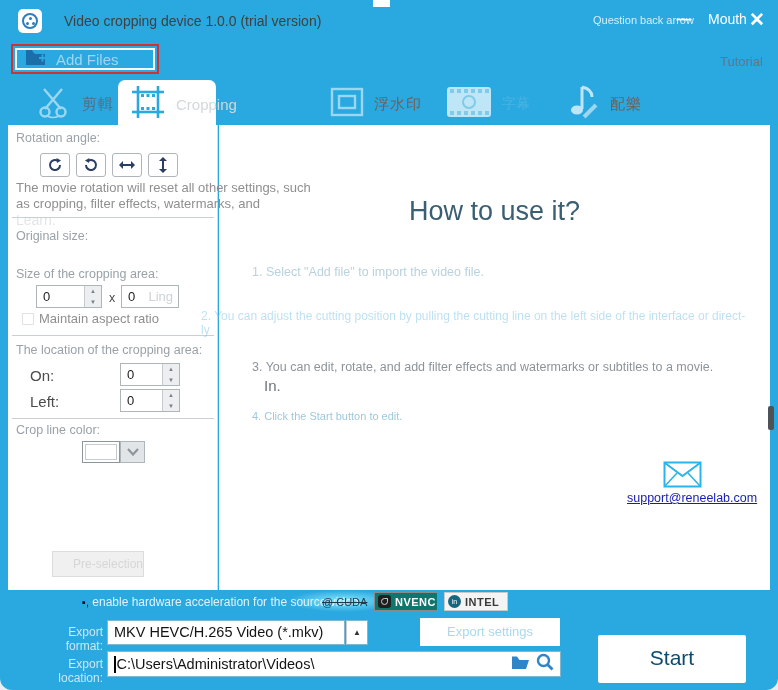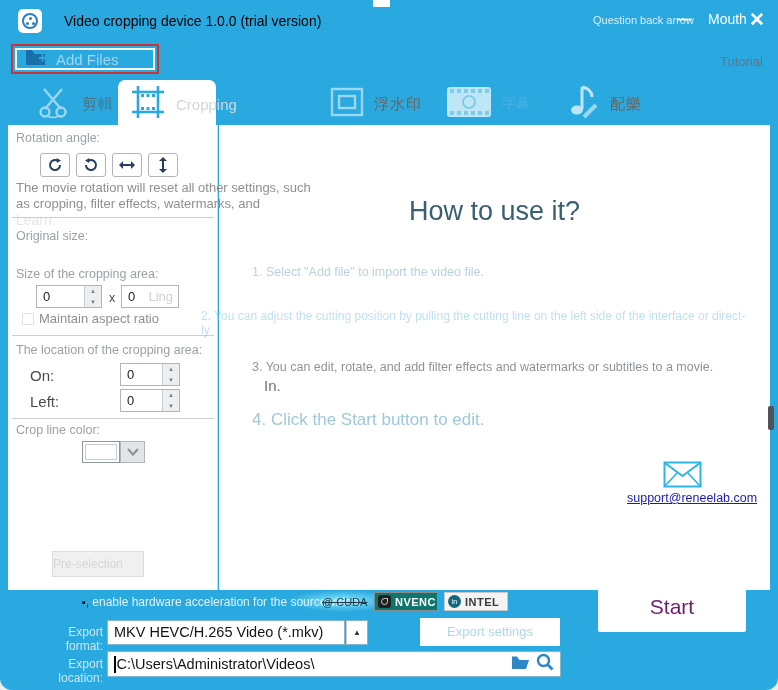--- a/index.html
+++ b/index.html
@@ -4,21 +4,21 @@
 <style>
   html,body{margin:0;padding:0;background:#e9eef1;}
   *{box-sizing:border-box;font-family:"Liberation Sans",sans-serif;}
   .window{position:relative;width:778px;height:690px;background:#2aa8e0;overflow:hidden;border-radius:0 0 12px 12px;}
 
   
   .appicon{position:absolute;left:18px;top:9px;width:24px;height:24px;background:#fff;border-radius:5px;}
   .appicon .reel{position:absolute;left:4px;top:4px;width:16px;height:16px;border:2px solid #2a7fc0;border-radius:50%;}
   .appicon .reel i{position:absolute;width:3px;height:3px;background:#2a7fc0;border-radius:50%;}
   .appicon .reel i.a{left:4.5px;top:1.5px}.appicon .reel i.b{left:1.5px;top:7px}.appicon .reel i.c{left:7.5px;top:7px}
-  .win-title{position:absolute;left:64px;top:13px;font-size:14px;color:#000000;}
+  .win-title{position:absolute;left:64px;top:13px;font-size:14px;color:#404040;}
   .tb-right{position:absolute;top:14px;font-size:11px;color:#d6eef8;}
   .min-btn{position:absolute;left:674px;top:10px;width:20px;height:18px;color:#fff;font-size:15px;font-weight:bold;text-align:center;}
   .close-label{position:absolute;left:708px;top:11px;font-size:14px;color:#fff;}
   .close-x{position:absolute;left:746px;top:8px;width:22px;height:22px;color:#fff;font-size:19px;font-weight:bold;text-align:center;}
   .top-notch{position:absolute;left:373px;top:0;width:17px;height:7px;background:#fff;}
 
   
   .addfiles{position:absolute;left:11px;top:44px;width:148px;height:30px;border:2px solid #cc3333;padding:2px;}
   .addfiles-inner{width:100%;height:100%;border:2px solid #f2f8fb;display:flex;align-items:center;gap:9px;padding-left:8px;}
   .addfiles-label{font-size:15px;color:#9fd6ee;}
@@ -48,31 +48,31 @@
   .spin-btns span{flex:1;font-size:6px;color:#76808a;text-align:center;line-height:11px;}
   .plain-input{position:absolute;height:23px;background:#fff;border:1px solid #aeb6ba;font-size:13px;color:#222;padding:3px 0 0 6px;}
   .ghost-ling{position:absolute;right:5px;top:3px;font-size:13px;color:#ccd2d5;}
   .biglabel{position:absolute;font-size:15px;color:#4b4b4b;}
 
   .aspect-check{position:absolute;left:14px;top:188px;width:12px;height:12px;border:1px solid #e0e3e5;}
   .aspect-label{position:absolute;left:31px;top:186px;font-size:13px;color:#8f8f8f;}
 
   .swatch{position:absolute;left:74px;top:316px;width:38px;height:22px;background:#fff;border:1px solid #8d969b;box-shadow:inset 0 0 0 2px #fff, inset 0 0 0 3px #c6ccd0;}
   .swatch-drop{position:absolute;left:112px;top:316px;width:25px;height:22px;background:#e2e5e7;border:1px solid #aeb6ba;display:flex;align-items:center;justify-content:center;}
-  .preview-btn{position:absolute;left:44px;top:426px;width:92px;height:26px;background:#f0f0f0;border:1px solid #dcdcdc;border-radius:0;font-size:12px;color:#d6d6d6;text-align:left;line-height:24px;}
+  .preview-btn{position:absolute;left:44px;top:426px;width:92px;height:26px;background:#f0f0f0;border:1px solid #dcdcdc;border-radius:0;font-size:12px;color:#d6d6d6;text-align:right;line-height:24px;}
 
   
   .howto{position:absolute;left:219px;top:196px;width:551px;text-align:center;font-size:27px;color:#3a5e72;z-index:3;}
   .helpbox{position:absolute;left:238px;top:238px;width:500px;height:214px;border:1px solid #e4e7e9;border-radius:9px;}
   .step1{position:absolute;left:252px;top:265px;font-size:12.5px;color:#b9d2de;z-index:3;}
   .step2{position:absolute;left:201px;top:309px;font-size:12px;color:#6fbce0;opacity:.45;z-index:3;white-space:nowrap;}
   .step2b{position:absolute;left:201px;top:323px;font-size:12px;color:#6fbce0;opacity:.45;z-index:3;}
   .step3{position:absolute;left:252px;top:360px;font-size:12.5px;color:#8d9499;z-index:3;}
   .step3b{position:absolute;left:264px;top:377px;font-size:15px;color:#6d757a;z-index:3;}
-  .step4{position:absolute;left:252px;top:410px;font-size:17px;color:#9fc8dc;z-index:3;}
+  .step4{position:absolute;left:252px;top:410px;font-size:11px;color:#9fc8dc;z-index:3;}
   .envelope{position:absolute;left:663px;top:461px;z-index:3;}
   .support{position:absolute;left:627px;top:491px;font-size:12.5px;color:#1a1ab8;text-decoration:underline;z-index:3;}
   .right-tick{position:absolute;left:768px;top:406px;width:6px;height:24px;background:#4d5357;border-radius:2px;z-index:4;}
 
   
   .hw-row{position:absolute;left:82px;top:595px;font-size:12px;color:#dff2fb;z-index:5;}
   .hw-bullet{color:#141414;font-size:11px;}
   .glow{position:absolute;left:288px;top:590px;width:110px;height:22px;background:radial-gradient(closest-side,rgba(140,236,255,.95),rgba(140,236,255,0));z-index:4;}
   .cuda{position:absolute;left:322px;top:596px;font-size:11px;color:#1d3b4a;text-decoration:line-through;z-index:5;}
   .badge-nvenc{position:absolute;left:374px;top:592px;width:64px;height:19px;background:#0f766e;border:1px solid #8a8a8a;display:flex;align-items:center;gap:4px;padding-left:3px;z-index:5;}
@@ -80,21 +80,21 @@
   .eye{width:13px;height:13px;border-radius:3px;background:#1f1f1f;display:flex;align-items:center;justify-content:center;}
   .eye i{width:7px;height:7px;border:1.5px solid #cfcfcf;border-radius:50% 0 50% 50%;display:block;}
   .badge-intel{position:absolute;left:444px;top:592px;width:64px;height:19px;background:#f4f4f4;border:1px solid #c9c9c9;display:flex;align-items:center;gap:4px;padding-left:3px;z-index:5;}
   .badge-intel .txt{color:#3a3a3a;font-size:11px;font-weight:bold;letter-spacing:.5px;}
   .intel-logo{width:13px;height:13px;border-radius:50%;background:#16677e;color:#fff;font-size:7px;text-align:center;line-height:13px;}
 
   .blabel{position:absolute;font-size:12px;color:#c9e7f5;text-align:right;width:75px;z-index:5;}
   .fmt-select{position:absolute;left:107px;top:620px;width:238px;height:25px;background:#fff;border:1px solid #7fb6d2;font-size:14.5px;color:#141414;padding:3px 0 0 6px;z-index:5;}
   .fmt-arrow{position:absolute;left:346px;top:620px;width:22px;height:25px;background:#fff;border:1px solid #7fb6d2;border-left:1px solid #c9ced1;text-align:center;font-size:8px;color:#333;line-height:24px;z-index:5;}
   .exp-settings{position:absolute;left:420px;top:618px;width:140px;height:28px;background:#fff;font-size:13px;color:#a9d9ef;text-align:center;line-height:27px;z-index:5;}
-  .start-btn{position:absolute;left:598px;top:584px;width:148px;height:48px;background:#fff;border-radius:2px;font-size:21px;color:#701a75;text-align:center;line-height:46px;z-index:5;}
+  .start-btn{position:absolute;left:598px;top:635px;width:148px;height:48px;background:#fff;border-radius:2px;font-size:21px;color:#0c4a6e;text-align:center;line-height:46px;z-index:5;}
   .loc-input{position:absolute;left:107px;top:651px;width:454px;height:26px;background:#fff;border:1px solid #7fb6d2;display:flex;align-items:center;padding-left:6px;z-index:5;}
   .caret{width:1.5px;height:17px;background:#000;margin-right:1px;}
   .loc-text{font-size:14.5px;color:#141414;flex:1;}
   .loc-icons{display:flex;align-items:center;gap:6px;padding-right:6px;}
 </style>
 </head>
 <body>
 
 <div class="window">
 

